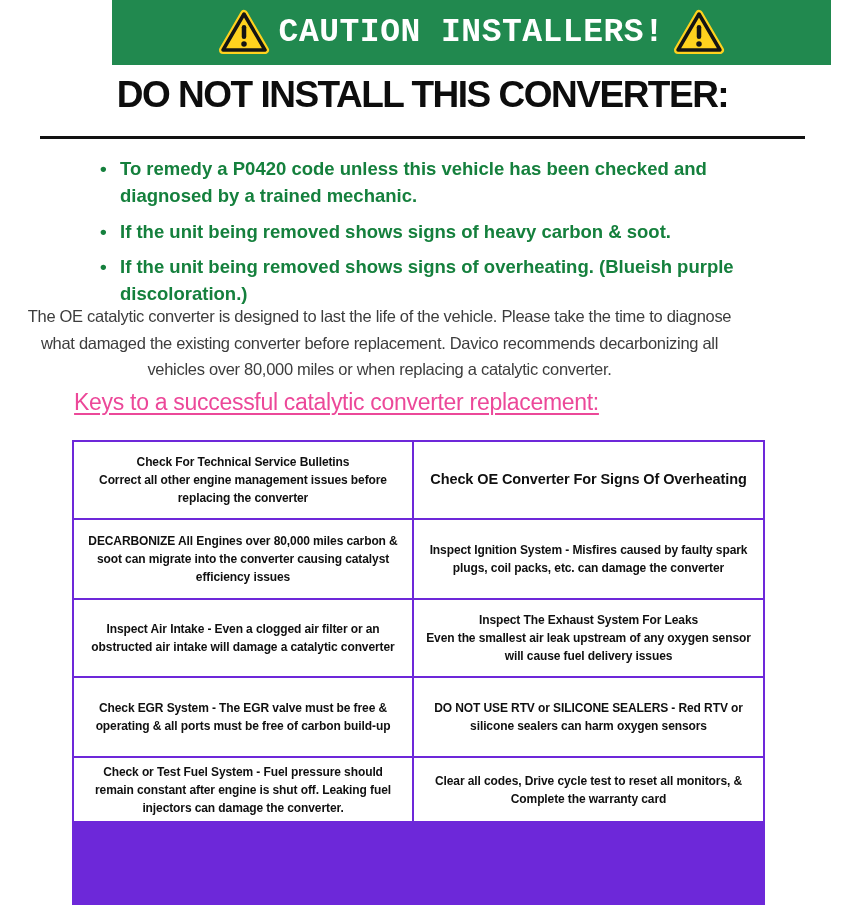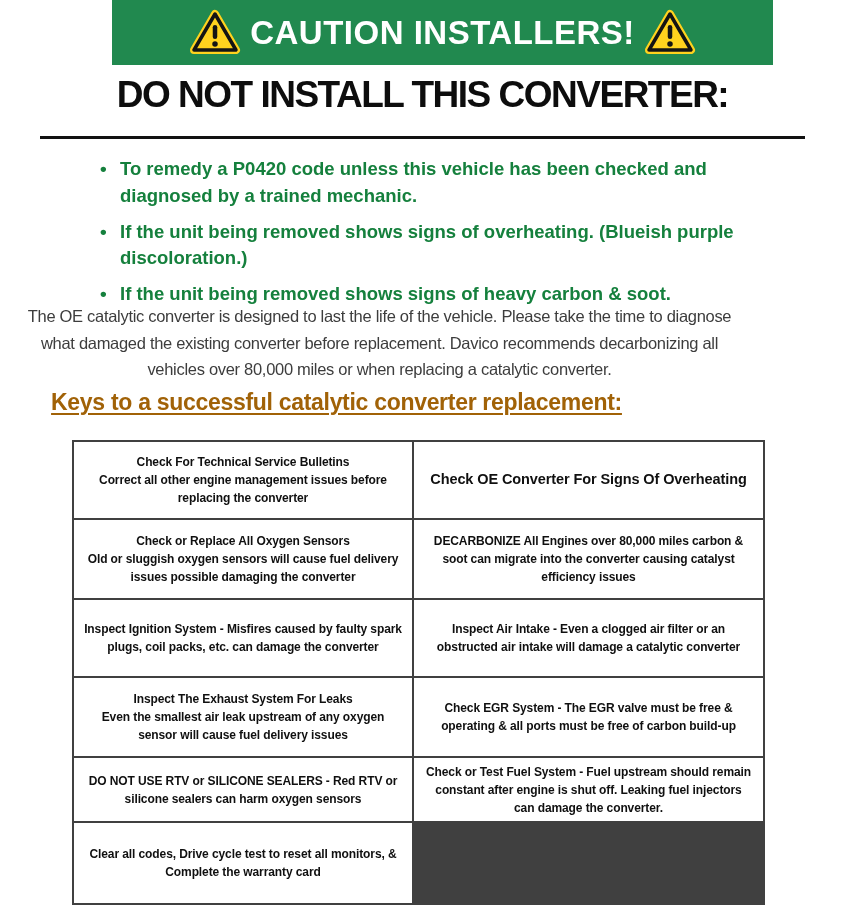--- a/index.html
+++ b/index.html
@@ -4,23 +4,23 @@
 <style>
   html, body { margin: 0; padding: 0; }
   body {
     width: 845px; height: 919px;
     background: #ffffff;
     font-family: "Liberation Sans", sans-serif;
     position: relative;
     color: #111;
   }
   .banner {
-    position: absolute; left: 112px; top: 0; width: 661px; height: 65px;
+    position: absolute; left: 112px; top: 0; width: 719px; height: 65px;
     background: #21894F;
-    display: flex; align-items: center; justify-content: center; gap: 9px;
+    display: flex; align-items: center; justify-content: center; gap: 9px; font-family: Liberation Mono, monospace;
   }
   .banner-text {
     color: #ffffff; font-size: 33px; font-weight: bold; letter-spacing: 0.5px;
     white-space: nowrap;
   }
   .warn-icon { width: 52px; height: 47px; display: block; }
   .main-heading {
     position: absolute; left: 0; top: 74px; width: 845px;
     text-align: center; font-size: 37px; font-weight: bold; letter-spacing: -1.5px;
     color: #0d0d0d; white-space: nowrap;
@@ -40,27 +40,27 @@
   .warning-item::before {
     content: "\2022"; position: absolute; left: 4px; top: -1px; font-size: 19px;
   }
   .body-paragraph {
     position: absolute; left: 0; top: 303px; width: 759px;
     text-align: center; font-size: 16.5px; letter-spacing: -0.3px;
     line-height: 1.62; color: #3d3d3d; white-space: pre-line;
   }
   .keys-heading {
     position: absolute; left: 0; top: 389px; width: 673px;
-    text-align: center; font-size: 23px; font-weight: bold; letter-spacing: -0.3px;
-    color: #a16207;
+    text-align: center; font-size: 23px; font-weight: normal; letter-spacing: -0.3px;
+    color: #ec4899;
   }
   .keys-heading span { text-decoration: underline; text-underline-offset: 3px; text-decoration-thickness: 2px; }
   .keys-table {
     position: absolute; left: 72px; top: 440px; width: 693px;
-    background: #404040; padding: 2px;
+    background: #6d28d9; padding: 2px;
     display: grid; grid-template-columns: 338px 1fr;
     grid-template-rows: 76px 78px 76px 78px 63px 80px;
     gap: 2px; box-sizing: border-box;
   }
   .cell {
     background: #ffffff;
     display: flex; align-items: center; justify-content: center;
     text-align: center; padding: 4px 10px; box-sizing: border-box;
     font-size: 12px; font-weight: bold; line-height: 1.5; color: #101010;
     white-space: pre-line; letter-spacing: -0.1px;
@@ -85,43 +85,41 @@
     <circle cx="52" cy="70" r="5.5" fill="#141414"></circle>
   </svg>
 </div>
 
 <div class="main-heading">DO NOT INSTALL THIS CONVERTER:</div>
 
 <div class="divider"></div>
 
 <ul class="warning-list">
   <li class="warning-item">To remedy a P0420 code unless this vehicle has been checked and diagnosed by a trained mechanic.</li>
+  <li class="warning-item">If the unit being removed shows signs of heavy carbon &amp; soot.</li>
   <li class="warning-item">If the unit being removed shows signs of overheating. (Blueish purple discoloration.)</li>
-  <li class="warning-item">If the unit being removed shows signs of heavy carbon &amp; soot.</li>
 </ul>
 
 <div class="body-paragraph">The OE catalytic converter is designed to last the life of the vehicle. Please take the time to diagnose
 what damaged the existing converter before replacement. Davico recommends decarbonizing all
 vehicles over 80,000 miles or when replacing a catalytic converter.</div>
 
 <div class="keys-heading"><span>Keys to a successful catalytic converter replacement:</span></div>
 
 <div class="keys-table">
   <div class="cell">Check For Technical Service Bulletins
 Correct all other engine management issues before replacing the converter</div>
   <div class="cell cell-big">Check OE Converter For Signs Of Overheating</div>
 
-  <div class="cell">Check or Replace All Oxygen Sensors
-Old or sluggish oxygen sensors will cause fuel delivery issues possible damaging the converter</div>
 
   <div class="cell">DECARBONIZE All Engines over 80,000 miles carbon &amp; soot can migrate into the converter causing catalyst efficiency issues</div>
   <div class="cell">Inspect Ignition System - Misfires caused by faulty spark plugs, coil packs, etc. can damage the converter</div>
 
   <div class="cell">Inspect Air Intake - Even a clogged air filter or an obstructed air intake will damage a catalytic converter</div>
   <div class="cell">Inspect The Exhaust System For Leaks
 Even the smallest air leak upstream of any oxygen sensor will cause fuel delivery issues</div>
 
   <div class="cell">Check EGR System - The EGR valve must be free &amp; operating &amp; all ports must be free of carbon build-up</div>
   <div class="cell">DO NOT USE RTV or SILICONE SEALERS - Red RTV or silicone sealers can harm oxygen sensors</div>
 
-  <div class="cell">Check or Test Fuel System - Fuel upstream should remain constant after engine is shut off.  Leaking fuel injectors can damage the converter.</div>
+  <div class="cell">Check or Test Fuel System - Fuel pressure should remain constant after engine is shut off.  Leaking fuel injectors can damage the converter.</div>
   <div class="cell">Clear all codes,  Drive cycle test to reset all monitors, &amp; Complete the warranty card</div>
 </div>
 
 </body></html>

